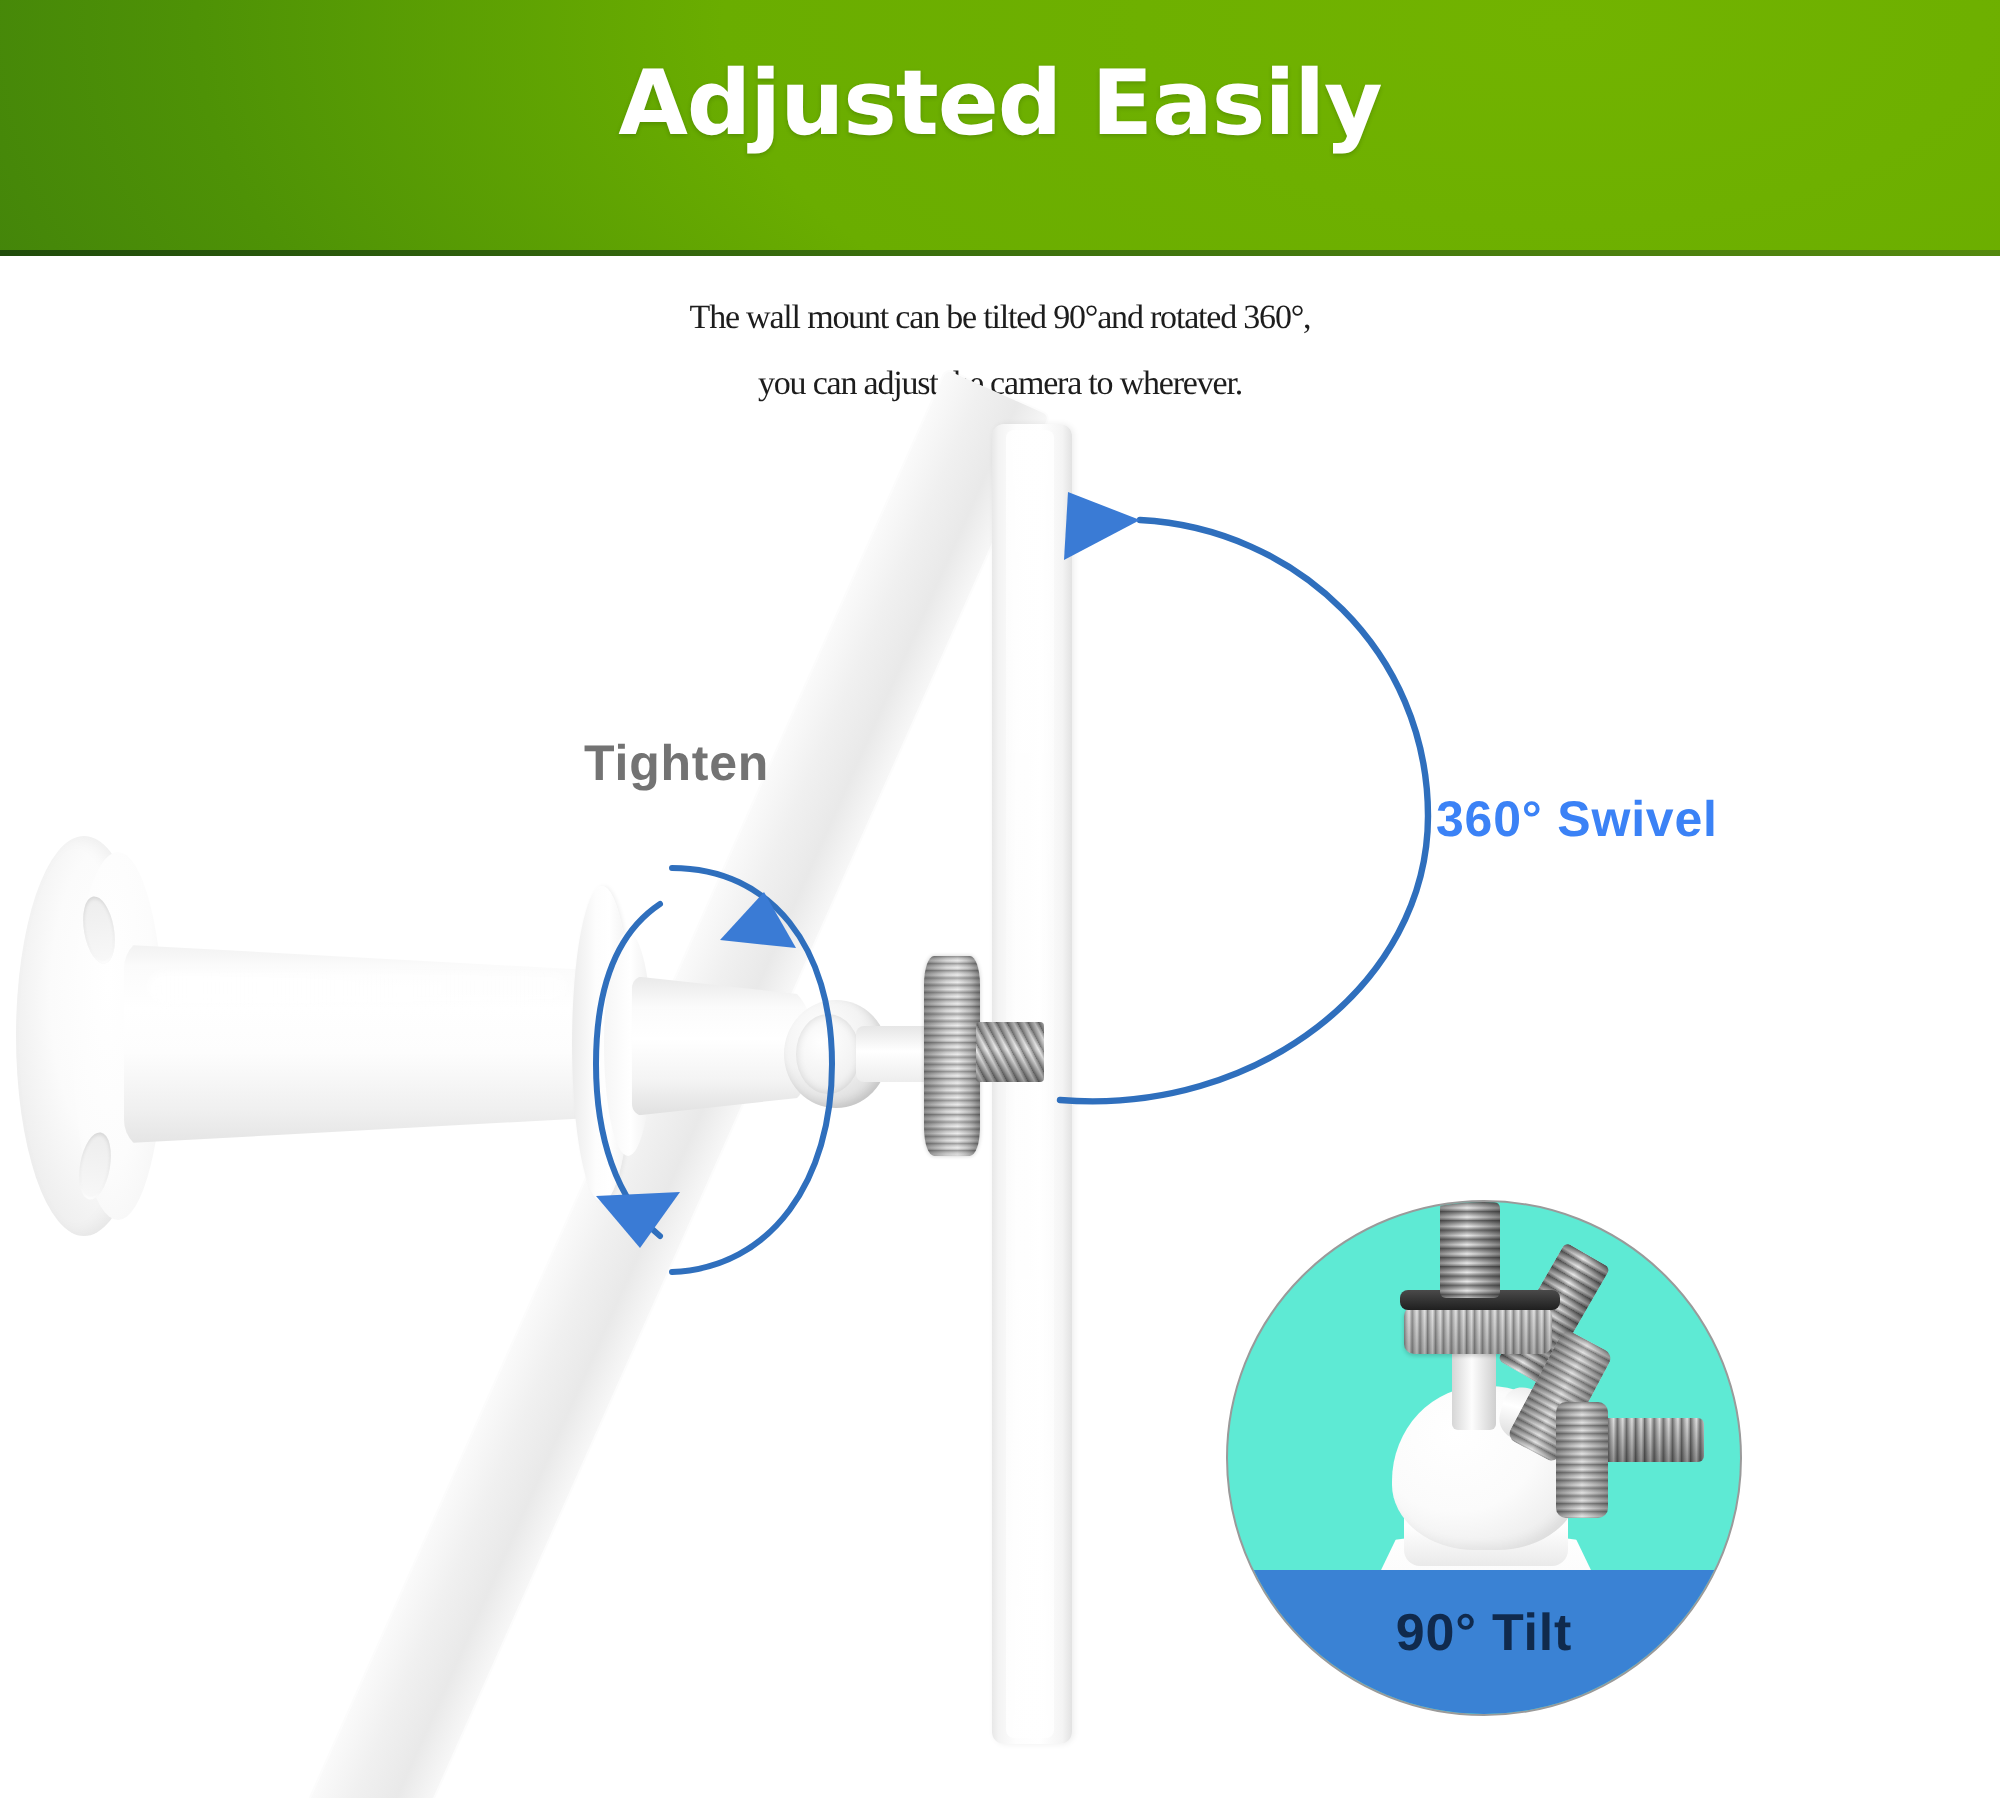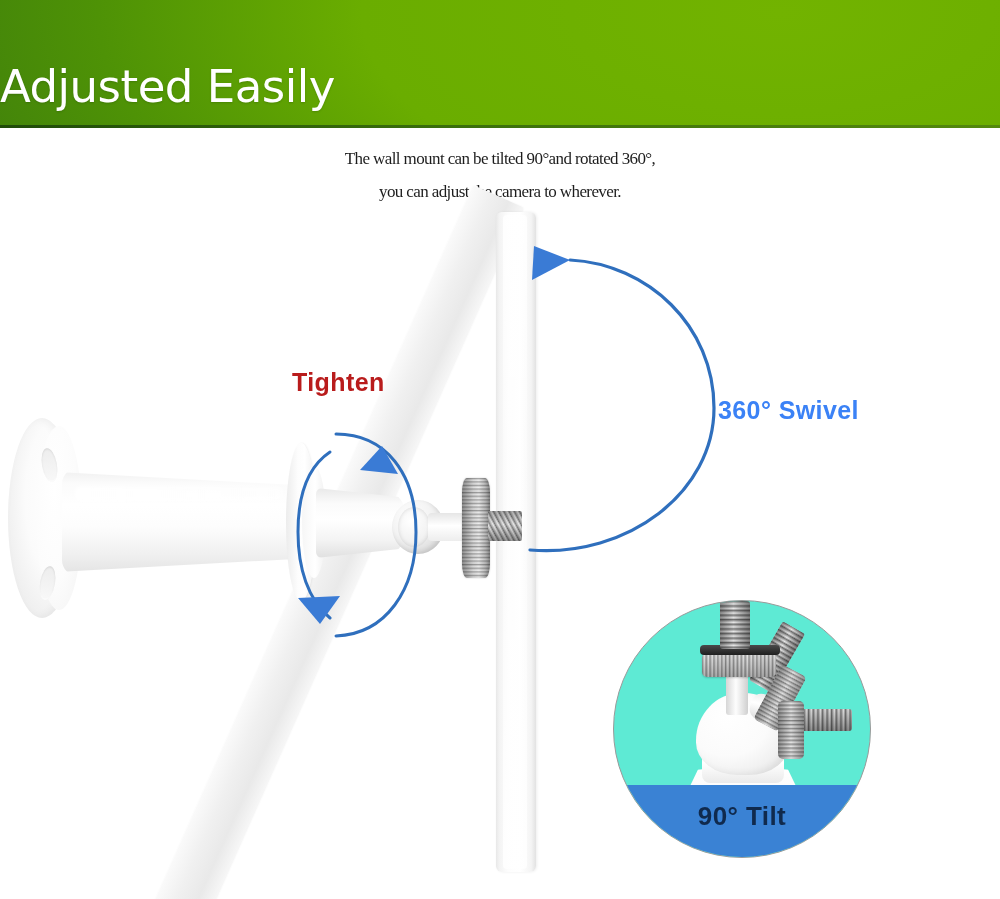--- a/index.html
+++ b/index.html
@@ -31,28 +31,28 @@
     position: absolute;
     left: 0; bottom: 0;
     width: 100%; height: 3px;
     background: linear-gradient(to right, #14380a 0%, #2a5a10 45%, #4c7c12 100%);
     opacity: .75;
   }
   #header-title {
     position: absolute;
     left: 0; right: 0;
     top: 29px;
+    text-align: center;
     color: #ffffff;
     font-size: 45px;
-    font-weight: normal;
+    font-weight: bold;
     letter-spacing: -0.5px;
     line-height: 1.0;
     font-family: "DejaVu Sans", "Liberation Sans", sans-serif;
     text-shadow: 0 1px 2px rgba(20,50,5,0.22);
-    margin-top: 35px;
   }
 
   
   #subtitle-block {
     position: absolute;
     left: 0; right: 0;
     top: 142px;
     text-align: center;
     color: #1d1d1d;
     font-size: 17px;
@@ -231,21 +231,21 @@
     background-blend-mode: multiply;
     border-radius: 2px;
   }
 
   
   #tighten-label {
     position: absolute;
     left: 292px; top: 168px;
     font-size: 25px;
     font-weight: bold;
-    color: #b91c1c;
+    color: #737373;
     letter-spacing: 0.4px;
     font-family: "Liberation Sans", "DejaVu Sans", sans-serif;
   }
   #tighten-loop { position: absolute; left: 290px; top: 212px; width: 140px; height: 240px; }
 
   
   #swivel-arc { position: absolute; left: 508px; top: 20px; width: 230px; height: 360px; }
   #swivel-label {
     position: absolute;
     left: 718px; top: 196px;

